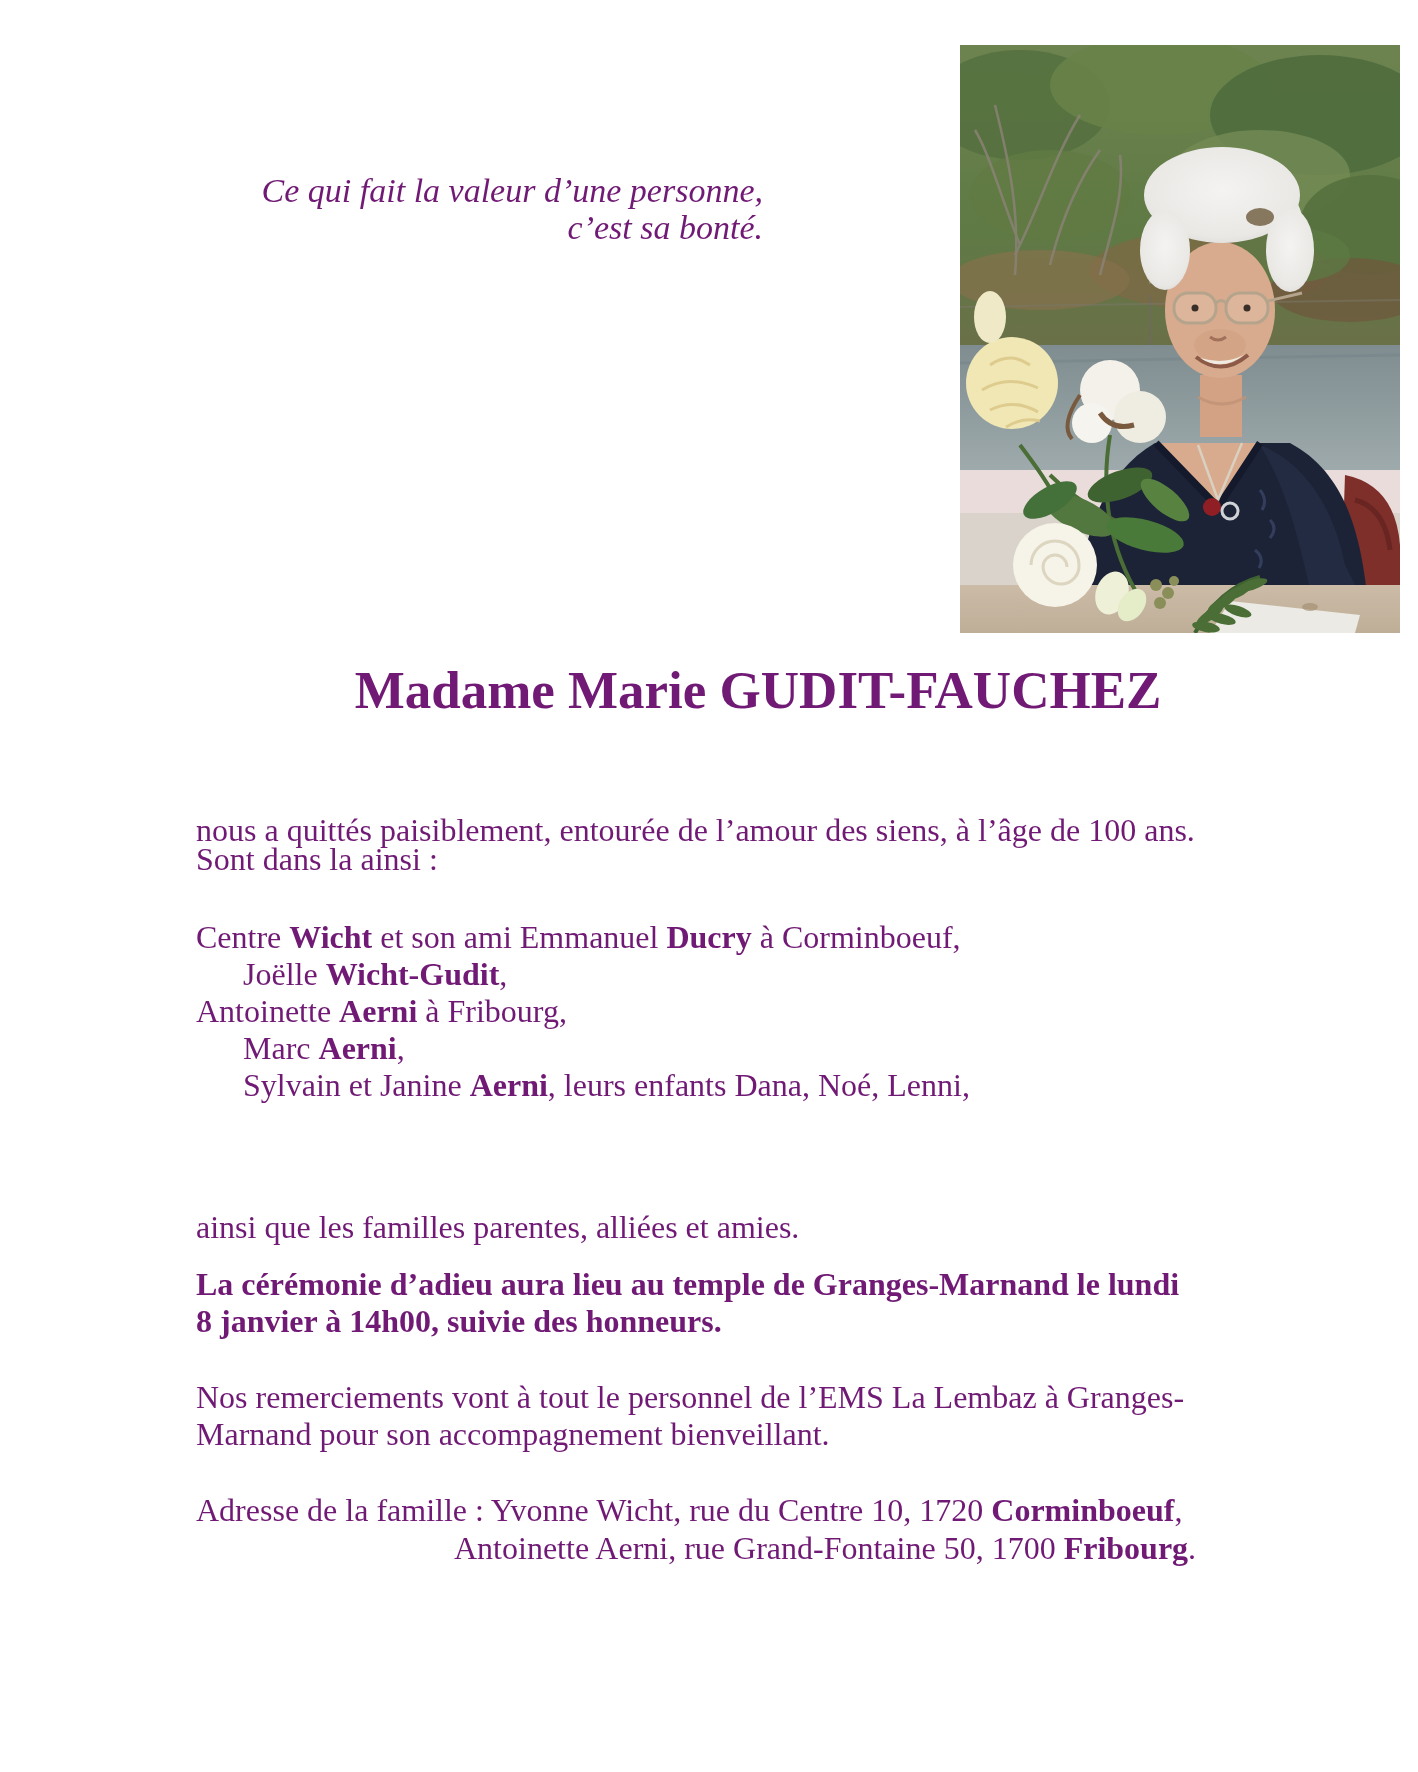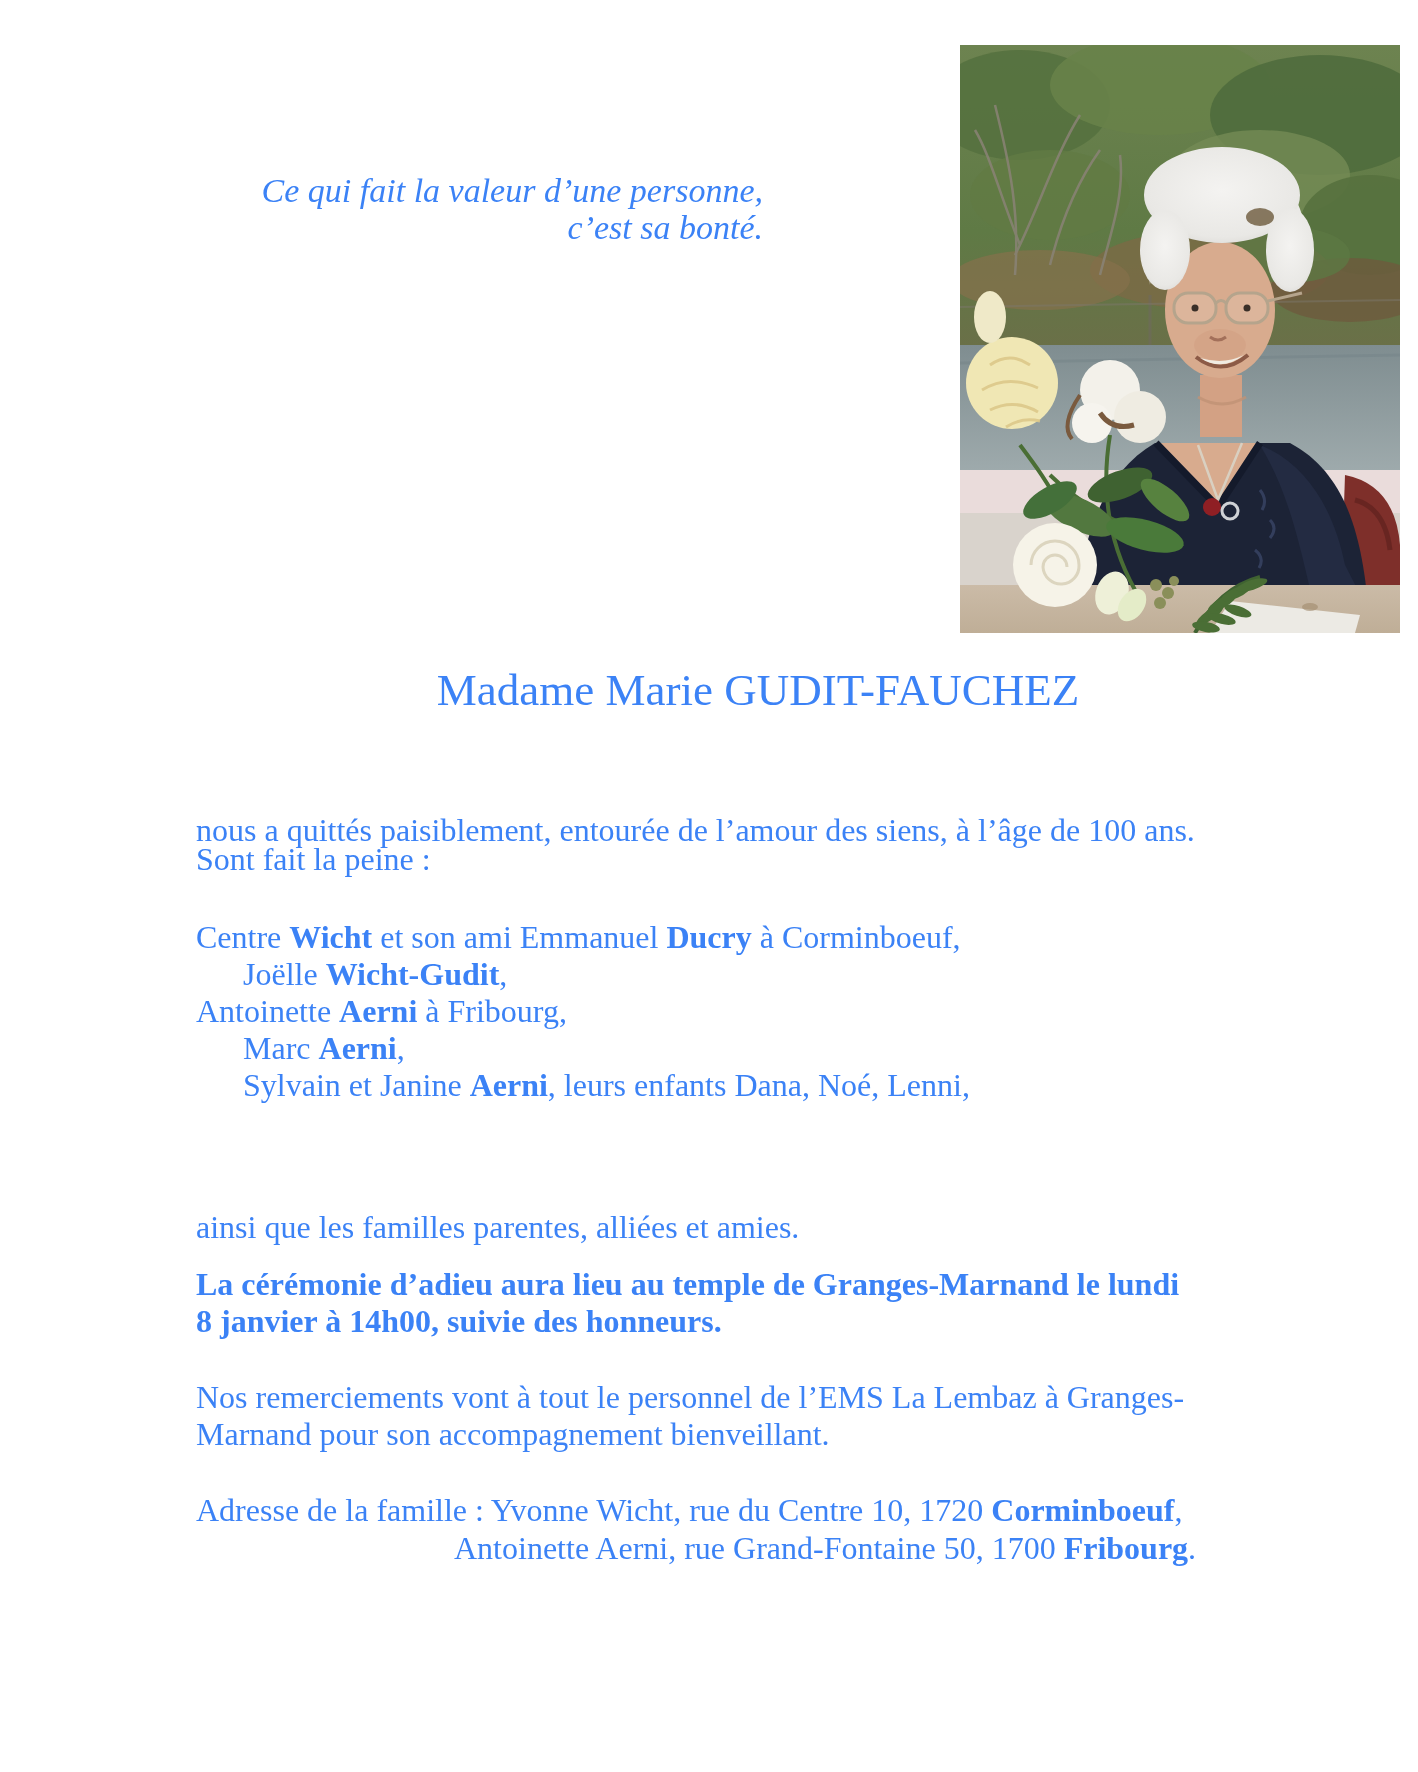--- a/index.html
+++ b/index.html
@@ -2,21 +2,21 @@
 <html><head>
 <meta charset="utf-8">
 <style>
   html, body { margin: 0; padding: 0; background: #ffffff; }
   .page {
     position: relative;
     width: 1418px;
     height: 1772px;
     background: #ffffff;
     font-family: "Liberation Serif", "DejaVu Serif", serif;
-    color: #3b82f6;
+    color: #701a75;
     overflow: hidden;
   }
   .quote {
     position: absolute;
     left: 258px;
     top: 172px;
     width: 505px;
     text-align: right;
     font-style: italic;
     font-size: 34px;
@@ -34,23 +34,23 @@
   .photo-frame svg { display: block; }
   .textcol { position: absolute; left: 196px; }
   .bodyline {
     font-size: 32px;
     line-height: 37px;
     white-space: nowrap;
   }
   .p-date    { top: 596px; }
   .p-title   { top: 664px; width: 1124px; text-align: center; }
   .title-line {
-    font-size: 45px;
+    font-size: 53px;
     line-height: 52px;
-    font-weight: normal;
+    font-weight: bold;
     white-space: nowrap;
   }
   .p-intro   { top: 812px; }
   .p-sont    { top: 841px; }
   .p-family  { top: 919px; }
   .p-ainsi   { top: 1209px; }
   .p-ceremony{ top: 1266px; font-weight: bold; }
   .p-thanks  { top: 1379px; }
   .p-address { top: 1491px; }
   .p-address .bodyline { line-height: 38px; }
@@ -220,21 +220,21 @@
 
   <div class="textcol p-title">
     <div class="title-line">Madame Marie GUDIT-FAUCHEZ</div>
   </div>
 
   <div class="textcol p-intro">
     <div class="bodyline">nous a quittés paisiblement, entourée de l’amour des siens, à l’âge de 100 ans.</div>
   </div>
 
   <div class="textcol p-sont">
-    <div class="bodyline">Sont fait la peine :</div>
+    <div class="bodyline">Sont dans la ainsi :</div>
   </div>
 
   <div class="textcol p-family">
     <div class="bodyline"><span>Centre </span><b>Wicht</b><span> et son ami Emmanuel </span><b>Ducry</b><span> à Corminboeuf,</span></div>
     <div class="bodyline indent-1"><span>Joëlle </span><b>Wicht-Gudit</b><span>,</span></div>
     <div class="bodyline"><span>Antoinette </span><b>Aerni</b><span> à Fribourg,</span></div>
     <div class="bodyline indent-1"><span>Marc </span><b>Aerni</b><span>,</span></div>
     <div class="bodyline indent-1"><span>Sylvain et Janine </span><b>Aerni</b><span>, leurs enfants Dana, Noé, Lenni,</span></div>
   </div>
 

